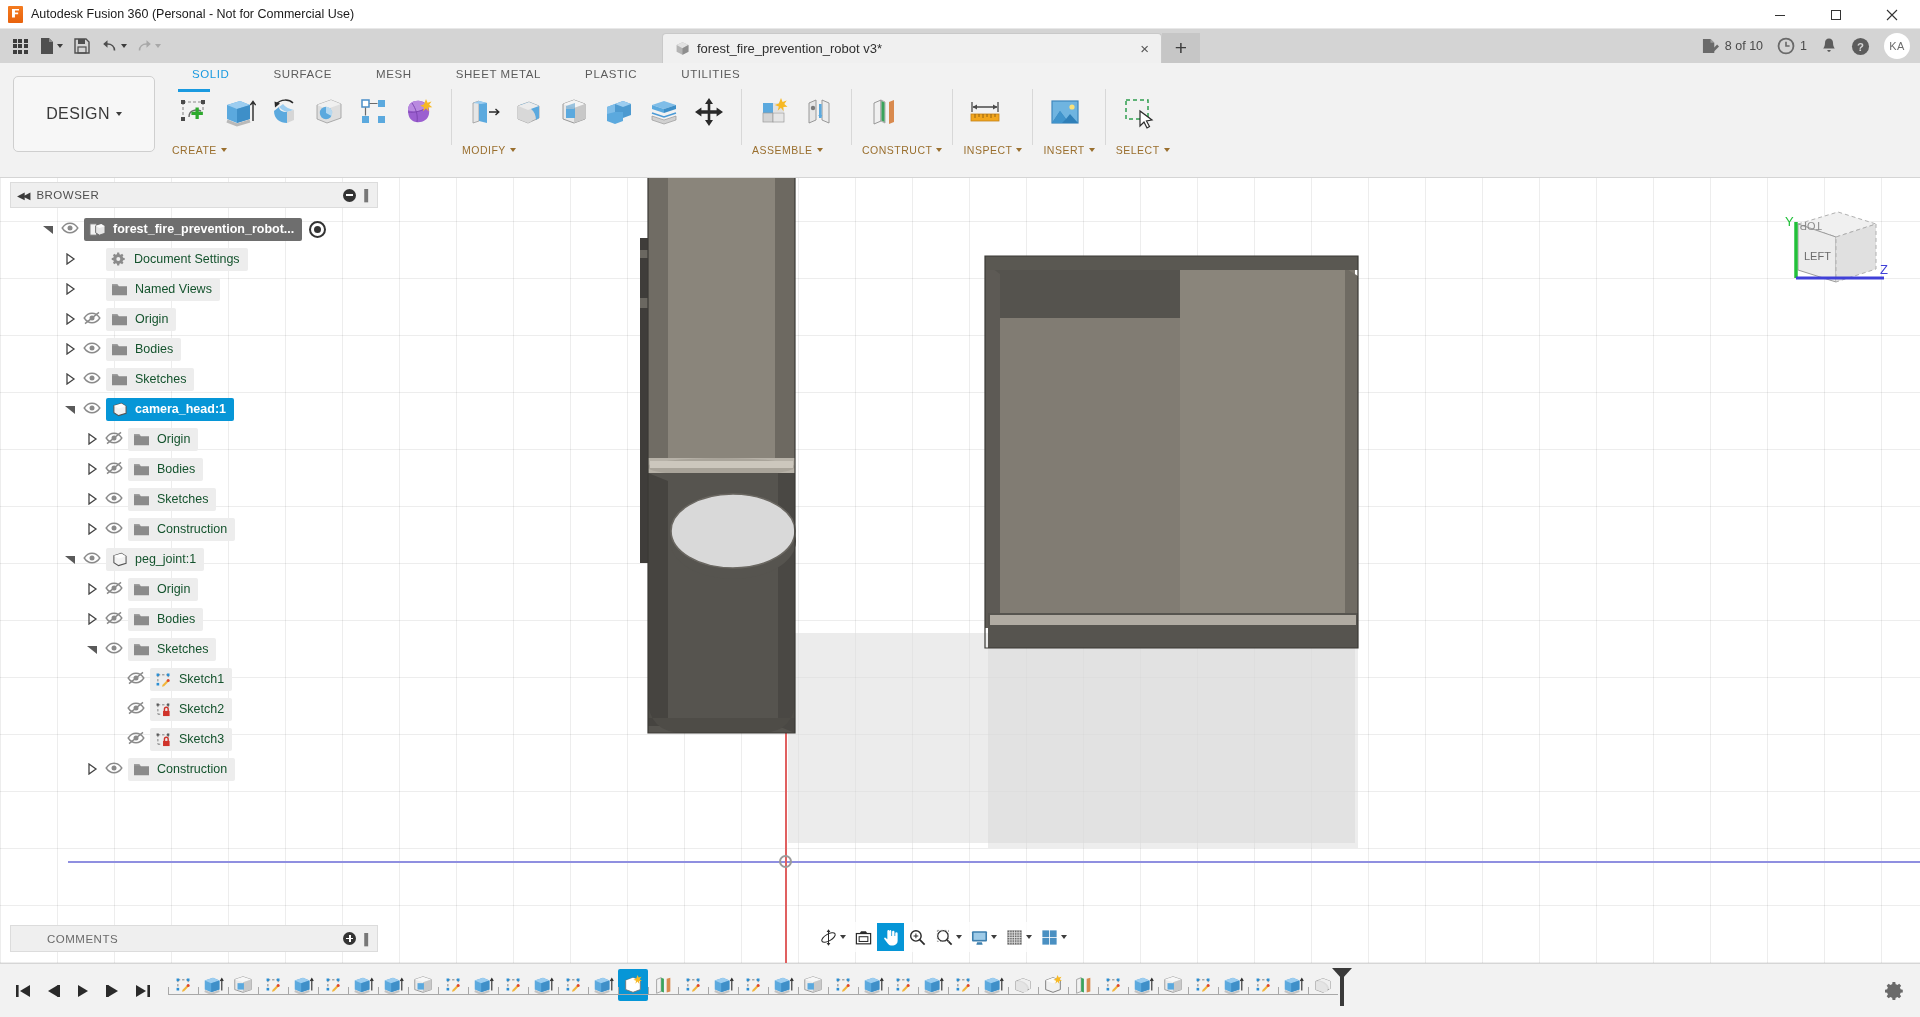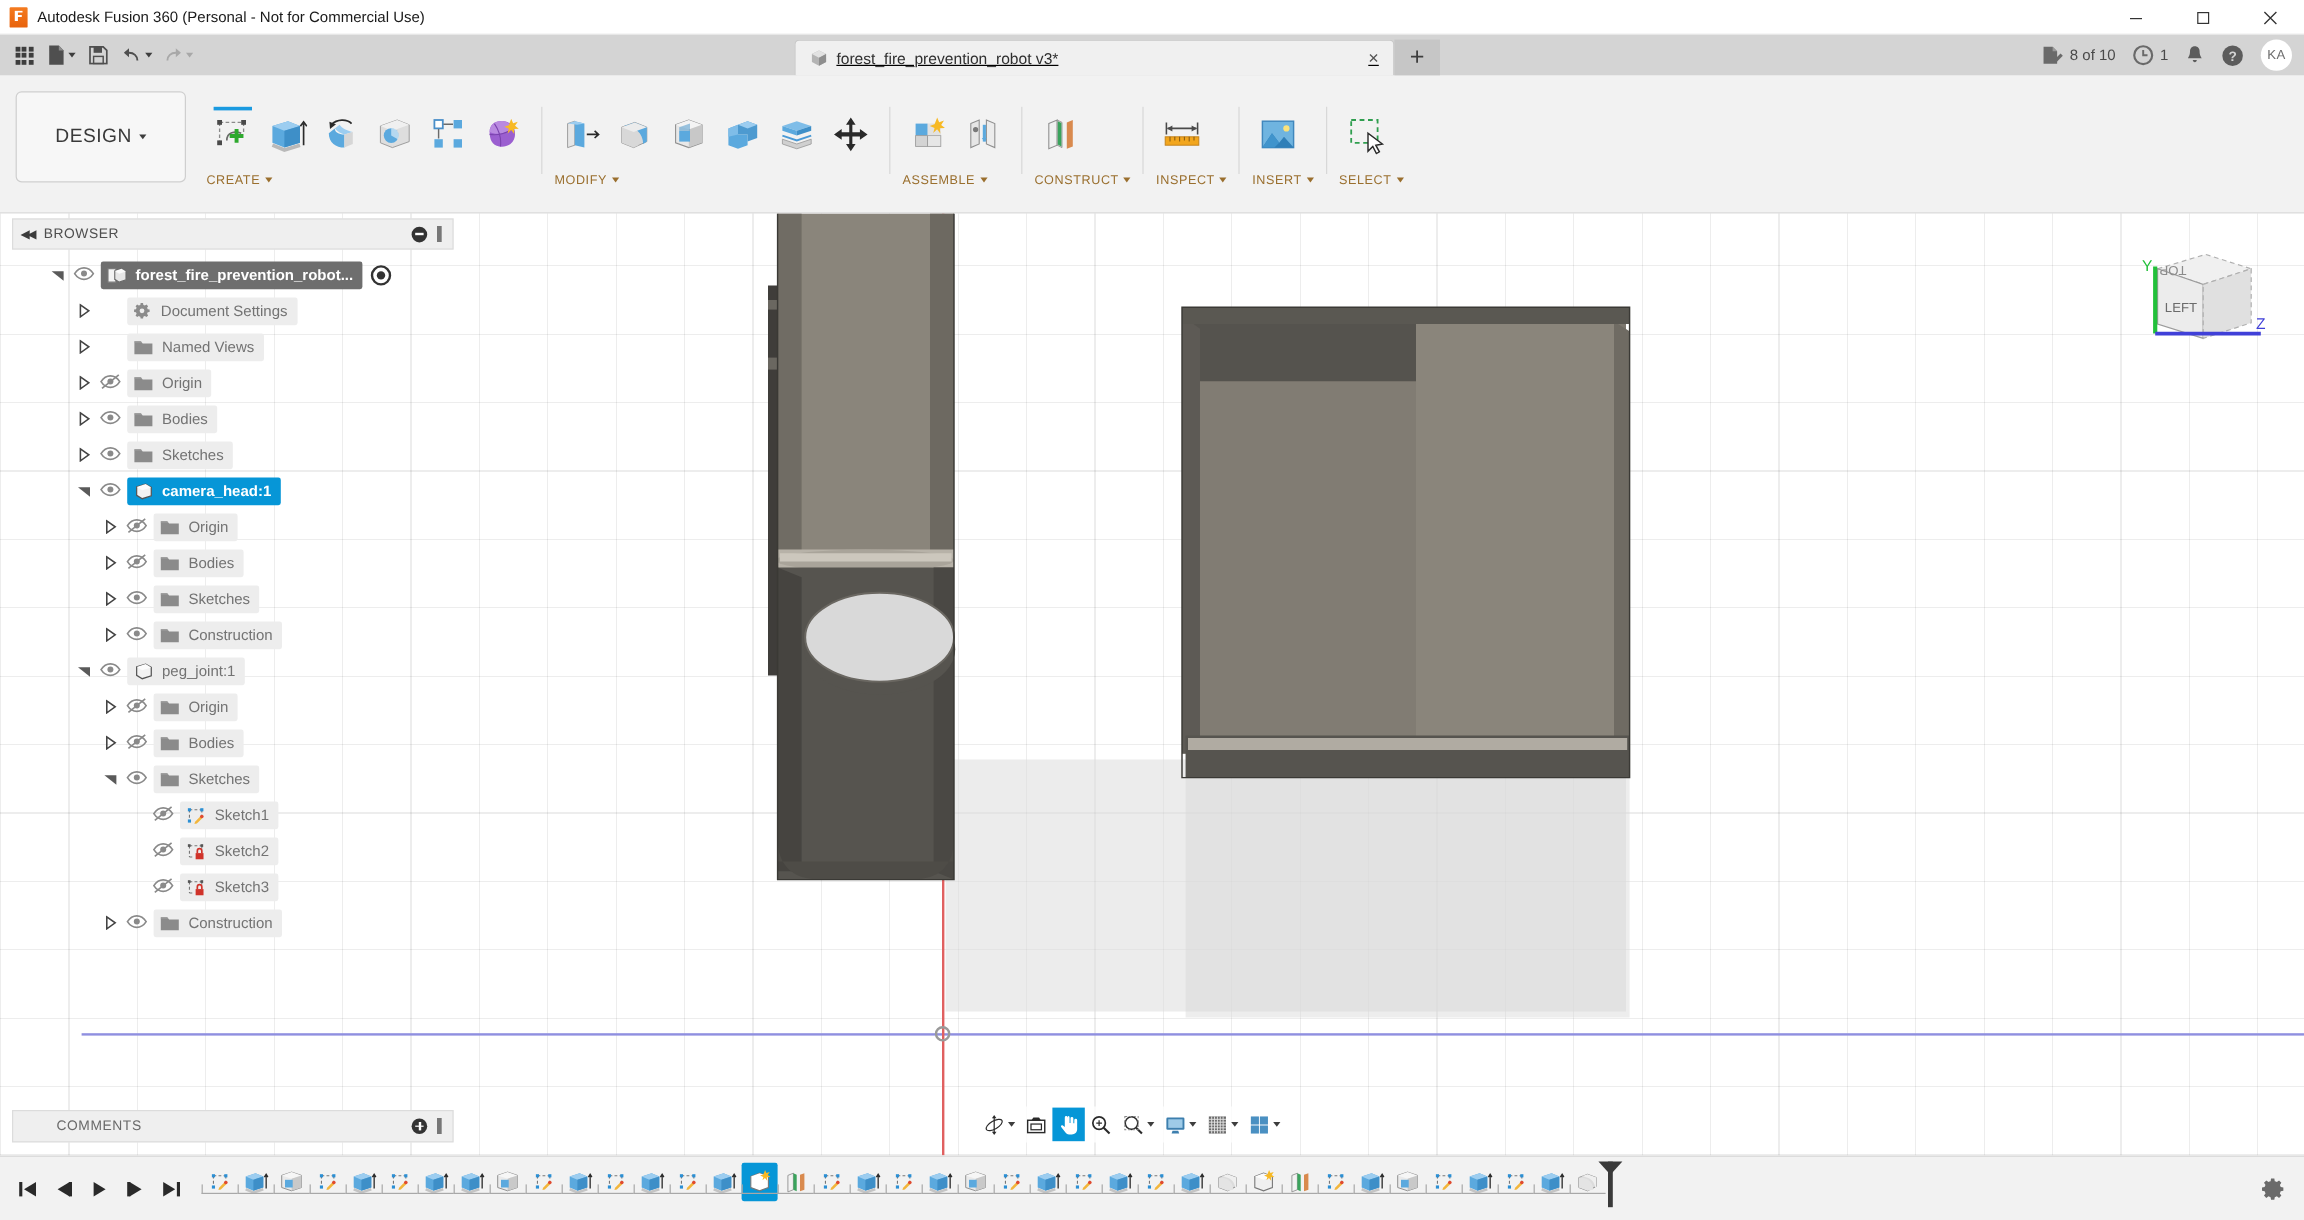--- a/index.html
+++ b/index.html
@@ -57,21 +57,21 @@
   .grid9 i { background: #3d3d3d; display: block; width: 4px; height: 4px; }
 
   .doc-tabstrip {
     position: absolute; left: 662px; top: 29px; height: 34px;
     display: flex; align-items: flex-end;
   }
   .doc-tab {
     height: 30px; background: #f0f0f0; border-radius: 4px 4px 0 0;
     display: flex; align-items: center; padding: 0 8px 0 12px; gap: 7px;
     min-width: 500px; border: 1px solid #c9c9c9; border-bottom: none;
-    position: relative; cursor: default; text-decoration: underline;
+    position: relative; cursor: default;
   }
   .cube-icon {
     width: 15px; height: 15px; position: relative; flex: none;
   }
   .doc-tab-label { font-size: 13px; color: #2f2f2f; white-space: nowrap; }
   .tab-close {
     margin-left: auto; font-size: 15px; color: #555; line-height: 1;
     padding: 0 4px; cursor: default;
   }
   .tab-plus {
@@ -165,21 +165,21 @@
   }
   .eye-cell { width: 28px; display: flex; justify-content: center; flex: none; }
   .node-chip {
     display: flex; align-items: center; gap: 7px; padding: 3px 8px 3px 5px;
     background: #ededed; border-radius: 2px; height: 23px;
   }
   .node-chip.sel { background: #0696d7; }
   .node-chip.sel .node-label { color: #fff; font-weight: bold; }
   .node-chip.root { background: #6e6e6e; }
   .node-chip.root .node-label { color: #fff; font-weight: bold; }
-  .node-label { color: #737373; white-space: nowrap; }
+  .node-label { color: #14532d; white-space: nowrap; }
   .root-row-extra {
     width: 17px; height: 17px; border-radius: 50%; border: 2px solid #333;
     display: flex; align-items: center; justify-content: center; margin-left: 7px;
   }
   .root-row-extra i { width: 7px; height: 7px; border-radius: 50%; background: #333; }
 
   
   .comments {
     position: absolute; left: 10px; top: 925px; width: 368px; height: 27px;
     background: #efefef; border: 1px solid #dcdcdc;
@@ -391,20 +391,28 @@
     <div class="avatar">KA</div>
   </div>
 
   <div class="ribbon">
 
     <div class="design-box">
       <span>DESIGN</span>
       <span class="caret"></span>
     </div>
 
+    <div class="ribbon-tabs">
+      <div class="rtab active">SOLID</div>
+      <div class="rtab">SURFACE</div>
+      <div class="rtab">MESH</div>
+      <div class="rtab">SHEET METAL</div>
+      <div class="rtab">PLASTIC</div>
+      <div class="rtab">UTILITIES</div>
+    </div>
 
     <div class="ribbon-panels">
 
       <div class="panel">
         <div class="panel-row">
           <div class="tool">
             <div class="active-underline"></div>
             <svg width="34" height="34" viewBox="0 0 34 34">
               <path d="M6 7 H26 M6 7 V24 M26 7 V17" stroke="#8a8a8a" stroke-width="1.1" fill="none" stroke-dasharray="3 2"></path>
               <path d="M12 22 C12 15 19 14 24 16" stroke="#6b6b6b" stroke-width="1.4" fill="none"></path>

